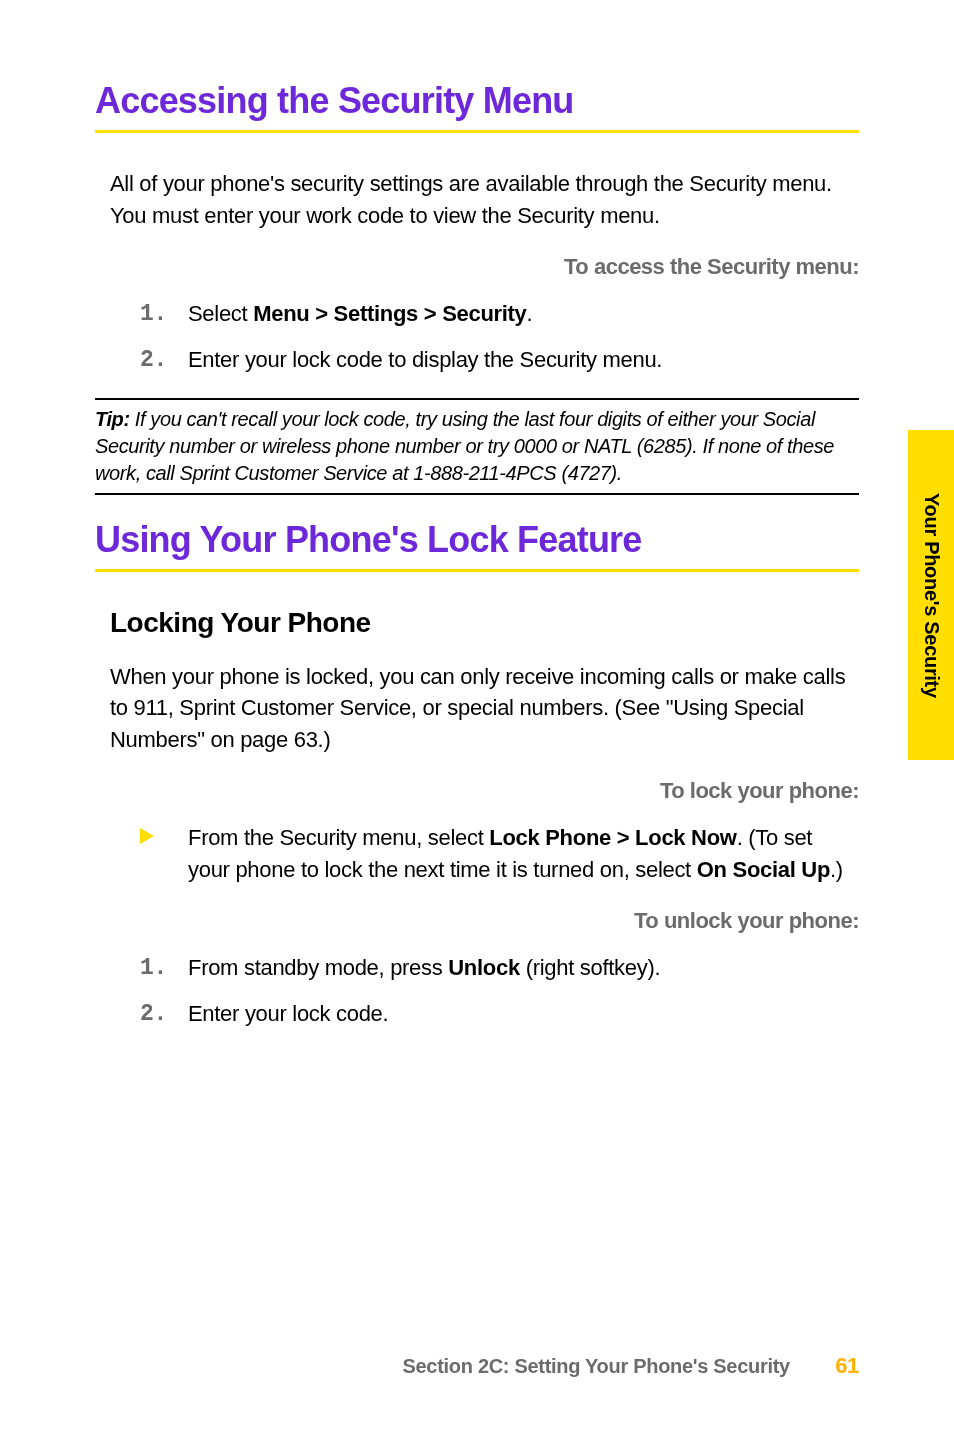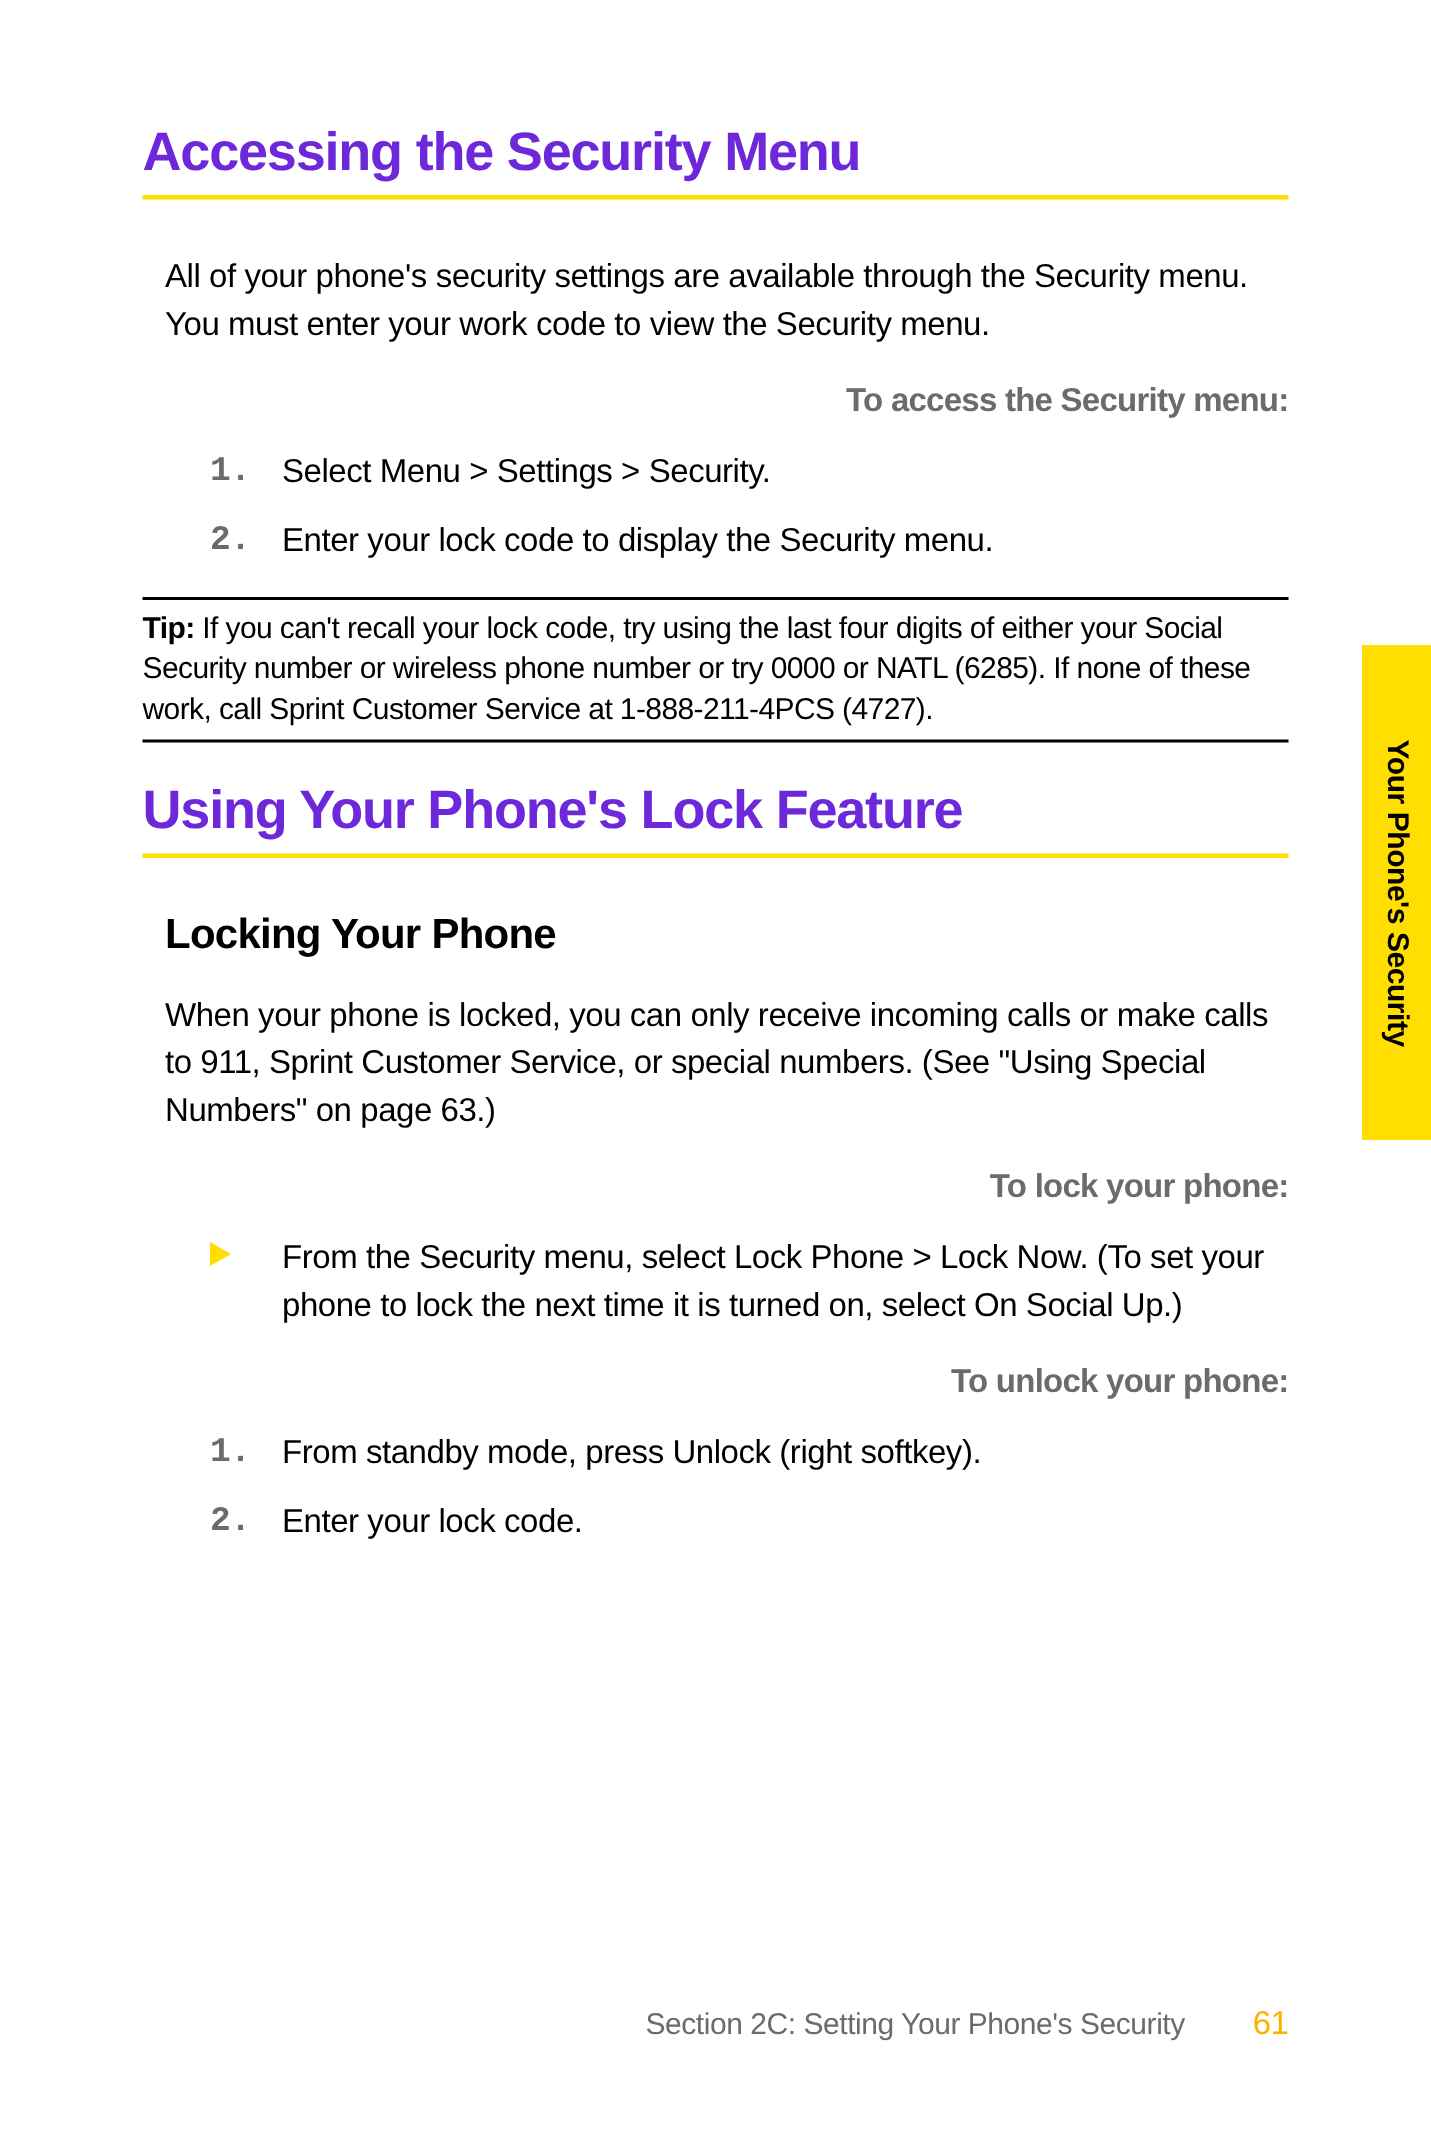--- a/index.html
+++ b/index.html
@@ -91,31 +91,32 @@
     }
     ol li .num {
       position: absolute;
       left: 0;
       font-weight: bold;
       color: #6b6b6b;
       font-family: "Courier New", monospace;
       font-size: 23px;
     }
     .bold {
-      font-weight: normal;
+      font-weight: bold;
       text-align: right;
     }
     .tip-box {
       border-top: 2px solid #000;
       border-bottom: 2px solid #000;
       padding: 6px 0;
       font-size: 20px;
       line-height: 1.35;
       letter-spacing: -0.4px;
       margin-bottom: 24px;
+      font-style: italic;
     }
     .tip-label {
       font-weight: bold;
     }
     .bullet-list {
       list-style: none;
       padding-left: 45px;
       margin-bottom: 22px;
     }
     .bullet-list li {
@@ -131,24 +132,24 @@
       left: 0;
       top: 6px;
       width: 0;
       height: 0;
       border-top: 8px solid transparent;
       border-bottom: 8px solid transparent;
       border-left: 14px solid #ffde00;
     }
     .footer {
       position: absolute;
-      bottom: 69px;
+      bottom: 52px;
       right: 95px;
       font-size: 20px;
-      font-weight: normal;
+      font-weight: bold;
       color: #6b6b6b;
       letter-spacing: -0.3px;
       margin-top: 40px;
     }
     .page-num {
       color: #ffb000;
       font-size: 22px;
       margin-left: 40px;
     }
   </style>

